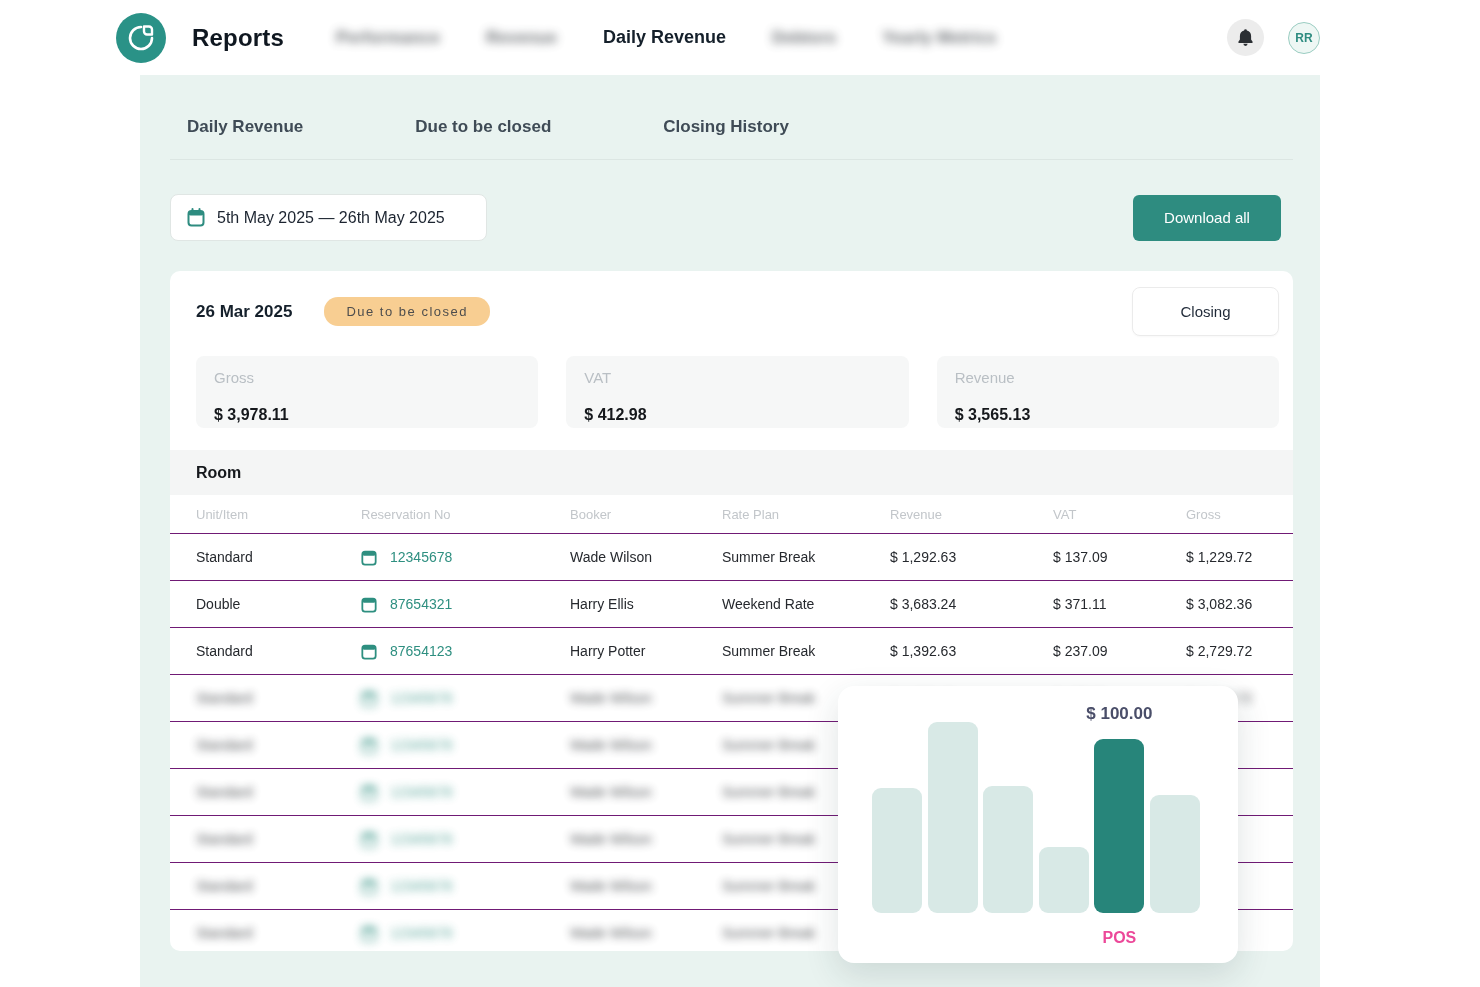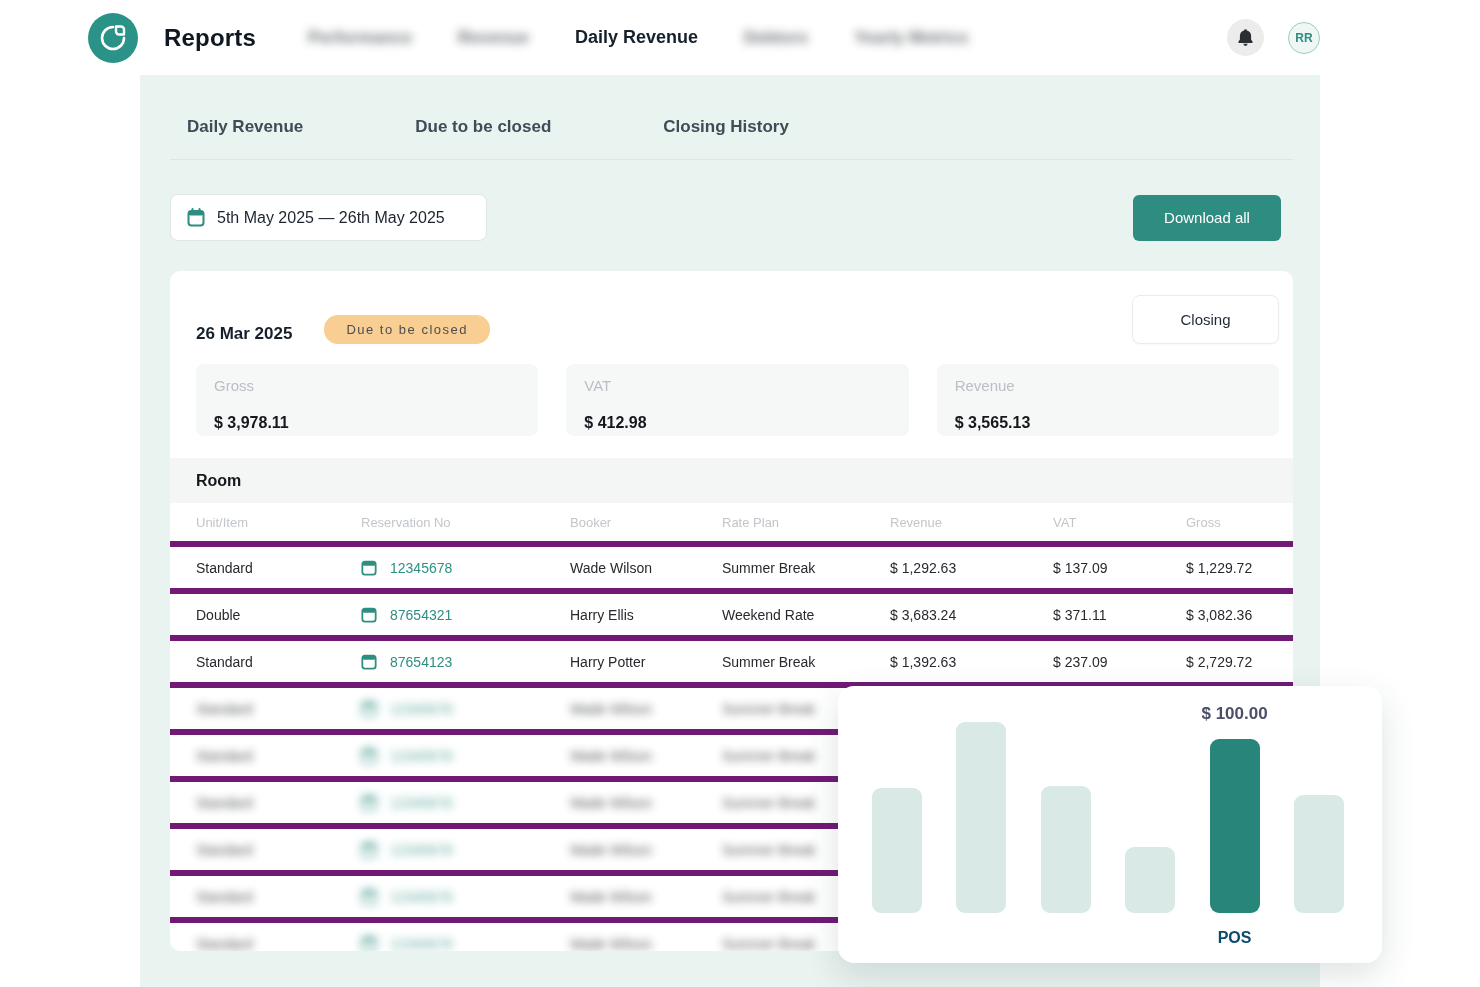--- a/index.html
+++ b/index.html
@@ -1,20 +1,20 @@
 <!DOCTYPE html>
 <html><head>
 <meta charset="utf-8">
 <style>
   * { margin:0; padding:0; box-sizing:border-box; }
   html,body { width:1480px; height:987px; background:#ffffff;
     font-family:"Liberation Sans","DejaVu Sans",sans-serif; color:#1f2937; overflow:hidden; }
 
   
-  .topbar { height:75px; display:flex; align-items:center; padding:0 160px 0 88px; background:#fff; }
+  .topbar { height:75px; display:flex; align-items:center; padding:0 160px 0 116px; background:#fff; }
   .logo { width:50px; height:50px; border-radius:50%; background:#2a9287; flex:0 0 auto;
     display:flex; align-items:center; justify-content:center; }
   .brand-title { font-size:24px; font-weight:bold; color:#0f1720; margin-left:26px; letter-spacing:.2px; }
   .nav { display:flex; align-items:center; gap:46px; margin-left:52px; }
   .nav-item { font-size:17px; font-weight:bold; color:#3a3f45; white-space:nowrap; cursor:pointer; }
   .nav-item.active { color:#15202b; font-size:18px; }
   .blurred { filter:blur(5px); opacity:.75; user-select:none; }
   .blur-soft { filter:blur(4px); opacity:.8; user-select:none; }
   .top-right { margin-left:auto; display:flex; align-items:center; gap:24px; }
   .bell-wrap { width:37px; height:37px; border-radius:50%; background:#ececec;
@@ -32,56 +32,56 @@
 
   .toolbar { display:flex; justify-content:space-between; align-items:center; margin:34px 39px 0 30px; }
   .date-picker { display:flex; align-items:center; gap:12px; width:317px; height:47px; background:#fff;
     border:1px solid #e0e6e4; border-radius:8px; padding:0 16px; cursor:pointer; }
   .date-text { font-size:16px; font-weight:500; color:#1c2430;text-align:center; }
   .btn-primary { width:148px; height:46px; background:#2e8c80; color:#fff; border:none; border-radius:6px;
     font-size:15px; font-weight:500; cursor:pointer; font-family:inherit; }
 
   
   .main-card { position:relative; margin:30px 27px 0 30px; height:680px; background:#fff; border-radius:10px; overflow:hidden; }
-  .card-head { display:flex; align-items:flex-end; padding:24px 14px 14px 26px; }
+  .card-head { display:flex; align-items:center; padding:16px 14px 14px 26px; }
   .card-date { font-size:17px; font-weight:bold; color:#15202b; }
   .status-badge { margin-left:32px; background:#f8ce92; color:#4d4d4d; font-size:13px; letter-spacing:1.5px;
     border-radius:14px; padding:7px 22px; font-weight:500; }
   .btn-download { margin-left:auto; width:147px; height:49px; background:#fff; border:1px solid #ebebeb;
     border-radius:8px; font-size:15px; font-weight:500; color:#1f2937; cursor:pointer; font-family:inherit;
     box-shadow:0 1px 2px rgba(0,0,0,.03); }
 
   .stats { display:flex; gap:28px; padding:6px 14px 0 26px; }
   .stat-box { flex:1; height:72px; background:#f6f7f7; border-radius:8px; padding:13px 18px; }
   .stat-label { font-size:15px; color:#b9bfc4; }
   .stat-value { margin-top:20px; font-size:16px; font-weight:bold; color:#15181c; }
 
   .section-band { margin-top:22px; height:45px; background:#f4f5f5; display:flex; align-items:center; padding-left:26px; }
   .section-title { font-size:16px; font-weight:bold; color:#15181c; }
 
   .grid-row { display:grid; grid-template-columns:165px 209px 152px 168px 163px 133px 1fr;
     align-items:center; padding-left:26px; }
   .thead { height:38px; }
   .th { font-size:13px; color:#c2c6ca; }
-  .trow { height:47px; border-top:6px solid #701a75; font-size:14px; color:#26292e; }
+  .trow { height:47px; border-top:1px solid #701a75; font-size:14px; color:#26292e; }
   .cell-res { display:flex; align-items:center; gap:13px; color:#2e8f80; font-weight:500; }
   .cal-ico { flex:0 0 auto; }
 
   
-  .chart-card { position:absolute; left:698px; top:611px; width:544px; height:277px; background:#fff;
+  .chart-card { position:absolute; left:698px; top:611px; width:400px; height:277px; background:#fff;
     border-radius:16px; box-shadow:0 12px 34px rgba(25,60,55,.14); z-index:5; }
   .chart-bars { position:absolute; left:34px; right:38px; bottom:50px; height:192px;
     display:flex; justify-content:space-between; align-items:flex-end; }
   .bar-col { position:relative; width:50px; display:flex; align-items:flex-end; justify-content:center; }
   .bar { width:50px; border-radius:9px; background:#d8e9e6; }
   .bar-hl { background:#27857a; }
   .bar-value { position:absolute; top:-35px; left:50%; transform:translateX(-50%);
     font-size:17px; font-weight:bold; color:#4a4e69; white-space:nowrap; }
   .bar-cat { position:absolute; bottom:-34px; left:50%; transform:translateX(-50%);
-    font-size:16px; font-weight:bold; color:#0c4a6e; }
+    font-size:16px; font-weight:bold; color:#ec4899; }
 </style>
 </head>
 <body>
 
 <div class="topbar">
   <div class="logo">
     <svg width="30" height="30" viewBox="0 0 30 30">
       <path d="M15 4 A11 11 0 1 0 26 15" fill="none" stroke="#ffffff" stroke-width="2.6" stroke-linecap="round"></path>
       <path d="M18 3.5 h5 a3 3 0 0 1 3 3 v5 h-5 a3 3 0 0 1 -3 -3 z" fill="none" stroke="#ffffff" stroke-width="2.4" stroke-linejoin="round"></path>
     </svg>

